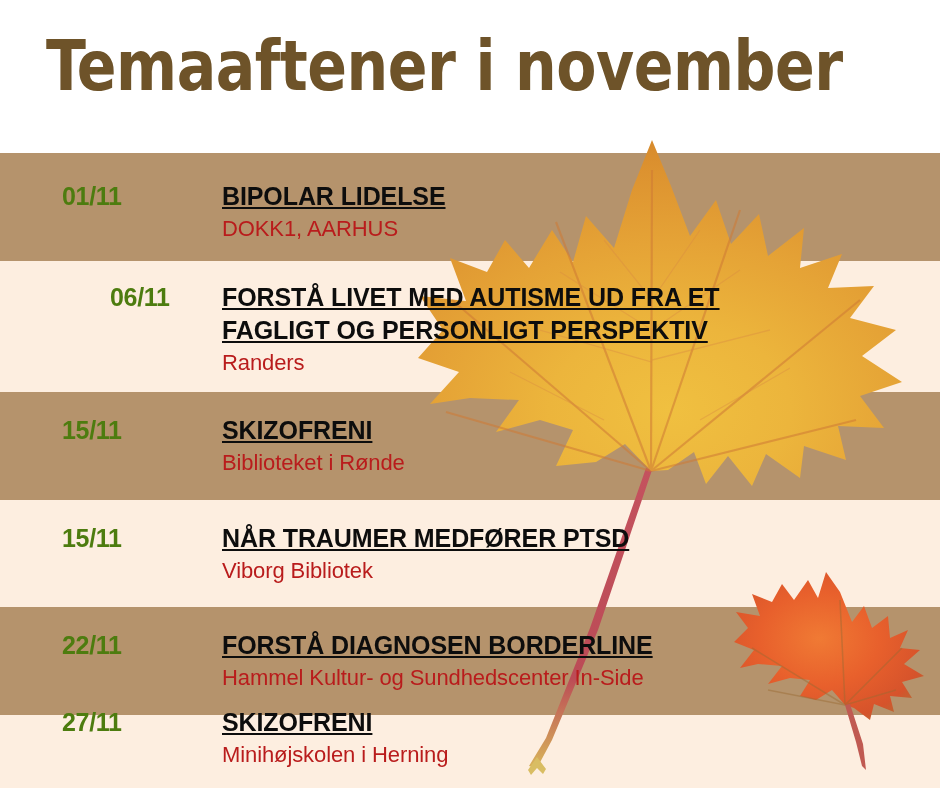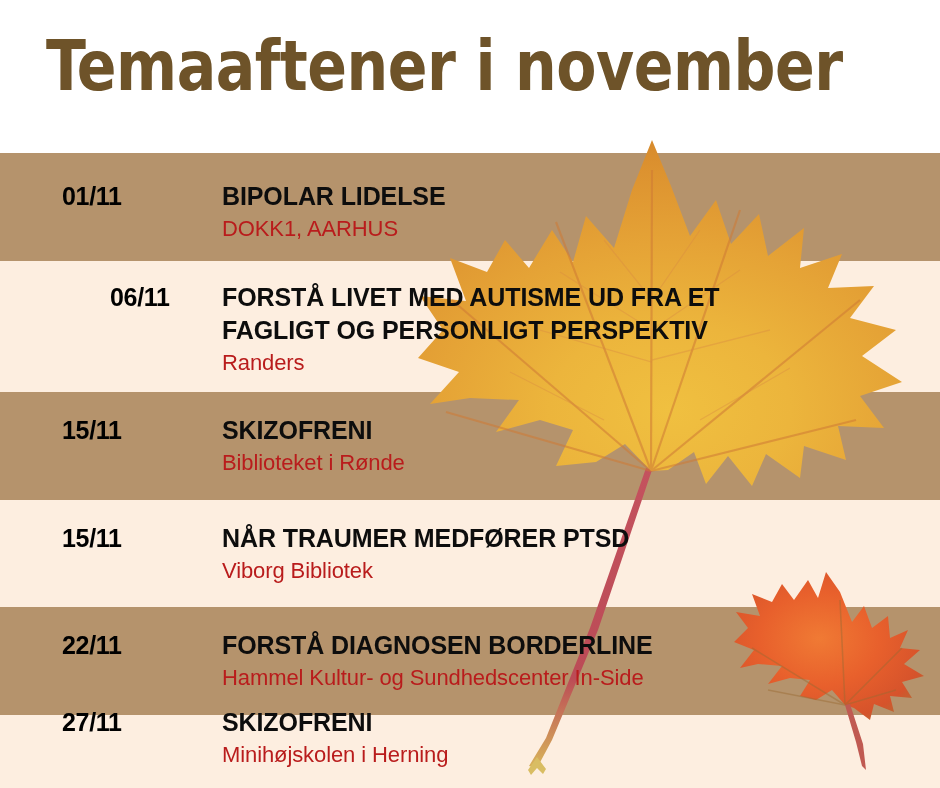--- a/index.html
+++ b/index.html
@@ -76,37 +76,38 @@
     position: absolute;
     left: 0;
     width: 940px;
     display: block;
   }
   .row-date {
     position: absolute;
     left: 62px;
     font-size: 25px;
     font-weight: 700;
-    color: #000000;
+    color: #4d7c0f;
     letter-spacing: -0.3px;
     white-space: nowrap;
   }
   .row-body {
     position: absolute;
     left: 222px;
     right: 10px;
   }
   .row-title {
     font-size: 25px;
     font-weight: 700;
     color: #0d0d0d;
     line-height: 33px;
     letter-spacing: -0.1px;
     white-space: pre-line;
     text-transform: uppercase;
+    text-decoration: underline;
   }
   .row-venue {
     font-size: 22px;
     font-weight: 400;
     color: #b91c1c;
     line-height: 30px;
     letter-spacing: -0.1px;
     margin-top: 1px;
     white-space: nowrap;
   }

